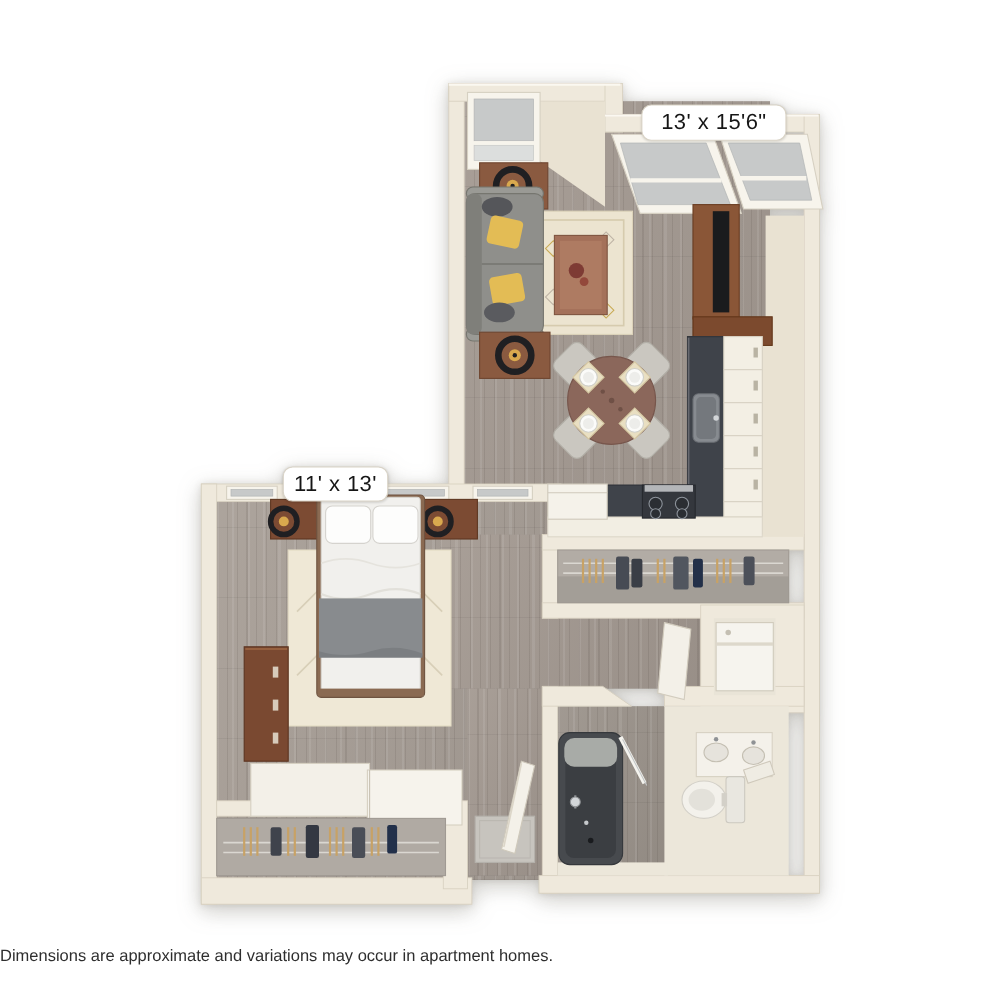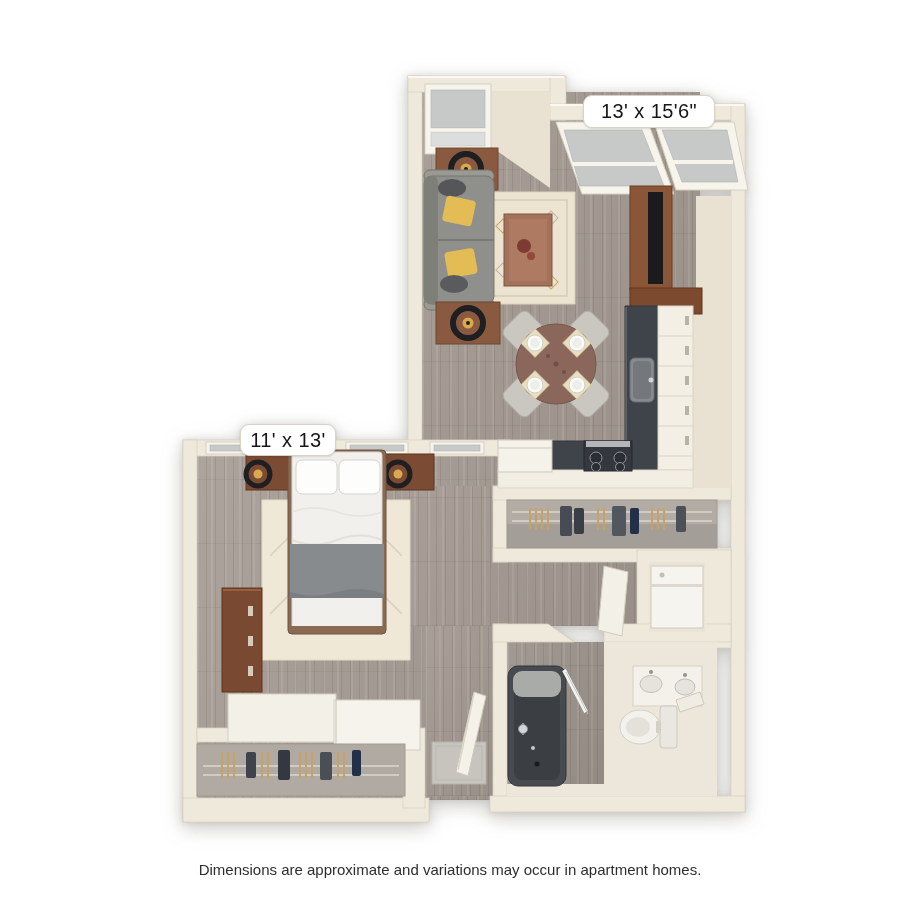--- a/index.html
+++ b/index.html
@@ -17,21 +17,21 @@
   .floor-bath{background-color:var(--floor-bath,#9c948c);}
   svg.plan{position:absolute;left:0;top:0;}
   .wall{fill:var(--wall,#efe9dc);stroke:var(--wall-edge,#d8d1c1);stroke-width:.8;}
   .wall-shade{fill:var(--wall-shade,#e9e2d2);stroke:none;}
   .winframe{fill:#f7f4ec;stroke:#d6d0c2;stroke-width:1;}
   .glass{fill:var(--glass,#c7c9c9);stroke:#b0b2b2;stroke-width:.6;}
   .dim-label{position:absolute;display:flex;align-items:center;justify-content:center;
     background:#ffffff;border:1px solid #d9d3c6;border-radius:9px;
     font-size:20px;color:var(--label-text,#161616);letter-spacing:.4px;
     box-shadow:0 1px 2px rgba(0,0,0,.12);white-space:nowrap;}
-  .disclaimer{position:absolute;left:0;right:0;top:861px;text-align:center;
+  .disclaimer{position:absolute;left:0;right:0;top:861px;
     font-size:15px;color:var(--footer-text,#2e2e2e);}
 </style>
 </head>
 <body>
 
 <div class="stage">
   <div class="plan-wrap">
 
     <div class="floor" style="left:422px;top:92px;width:278px;height:398px;"></div>
     <div class="floor floor-bedroom" style="left:197px;top:456px;width:298px;height:344px;"></div>
@@ -343,19 +343,19 @@
         <rect x="660" y="706" width="17" height="42" rx="3" fill="#e9e7e0" stroke="#ccc9c0"></rect>
         <ellipse cx="640" cy="727" rx="20" ry="17" fill="#f3f1eb" stroke="#d3d0c8"></ellipse>
         <ellipse cx="638" cy="727" rx="12" ry="10" fill="#e3e1da"></ellipse>
         <rect x="656" y="721" width="5" height="12" fill="#d3d0c8"></rect>
       </g>
     </svg>
 
     <div class="dim-label" style="left:583px;top:95px;width:130px;height:31px;">
       <span>13' x 15'6"</span>
     </div>
-    <div class="dim-label" style="left:240px;top:424px;width:94px;height:30px;">
+    <div class="dim-label" style="left:257px;top:424px;width:94px;height:30px;">
       <span>11' x 13'</span>
     </div>
   </div>
 
   <div class="disclaimer">Dimensions are approximate and variations may occur in apartment homes.</div>
 </div>
 
 </body></html>

